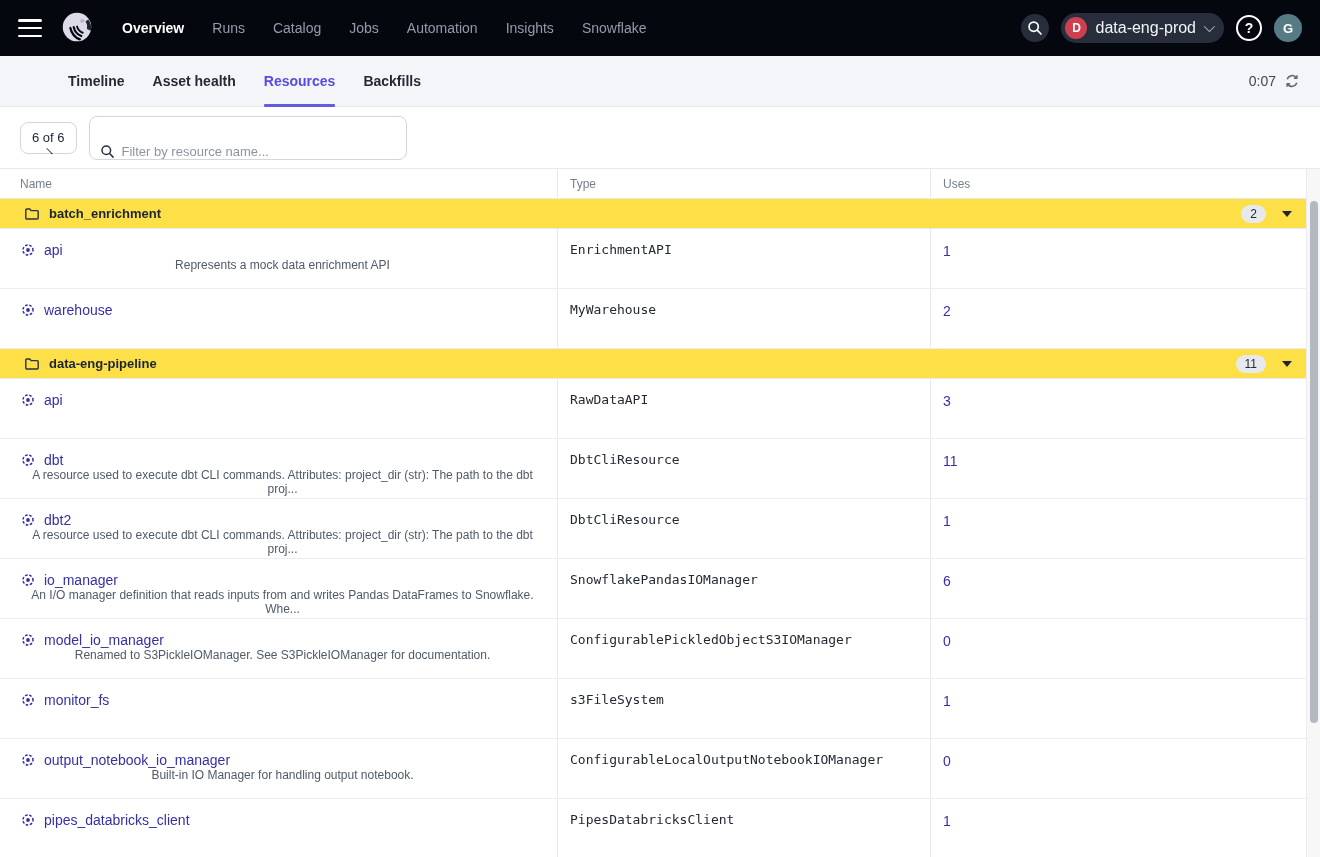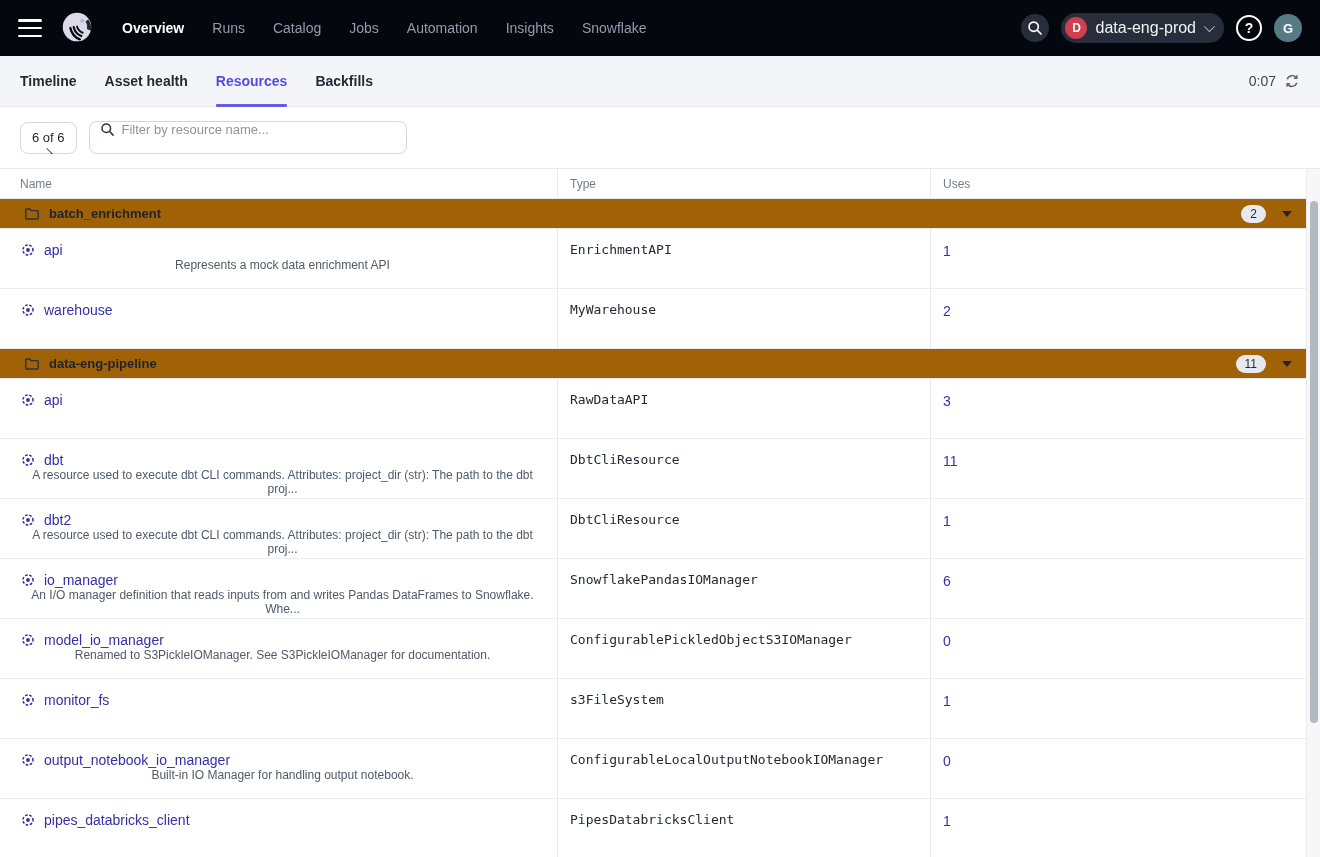--- a/index.html
+++ b/index.html
@@ -29,33 +29,33 @@
   .tab.active { color:#544be0; }
   .tab.active::after { content:""; position:absolute; left:0; right:0; bottom:-1px; height:3px; background:#645ce0; border-radius:1px; }
   .tab-right { margin-left:auto; display:flex; align-items:center; gap:8px; }
   .timer { font-size:14px; color:#3f4651; }
   .refresh { cursor:pointer; display:flex; }
 
   
   .filterbar { height:61px; display:flex; align-items:center; padding:0 20px; gap:12px; background:#fff; }
   .count-btn { height:32px; border:1px solid #d3d6dc; border-radius:8px; background:#fff; display:flex; align-items:center; gap:7px; padding:0 11px; font-size:13px; font-weight:500; color:#1c2430; cursor:pointer;flex-direction:column; }
   .count-btn .chev { border-color:#3c434e; }
-  .search-box { width:318px; height:33px; border:1px solid #d3d6dc; border-radius:8px; background:#fff; display:flex; align-items:flex-start; gap:7px; padding:0 10px; }
+  .search-box { width:318px; height:44px; border:1px solid #d3d6dc; border-radius:8px; background:#fff; display:flex; align-items:flex-end; gap:7px; padding:0 10px; }
   .search-box input { border:none; outline:none; flex:1; font-size:13px; font-family:"Liberation Sans",sans-serif; color:#1c2430; background:transparent; }
   .search-box input::placeholder { color:#8d94a1; }
 
   
   .tablewrap { position:relative; border-top:1px solid #e7e9ed; height:689px; overflow:hidden; }
   .tbody { width:1306px; }
   .thead { display:grid; grid-template-columns:557px 373px 1fr; height:30px; border-bottom:1px solid #e7e9ed; width:1306px; }
   .thead .th { font-size:12px; color:#757e8c; display:flex; align-items:center; padding-left:12px; }
   .thead .th:first-child { padding-left:20px; }
   .thead .th + .th { border-left:1px solid #e7e9ed; }
 
-  .group-row { height:30px; background:#a16207; border-bottom:1px solid #e7e9ed; display:flex; align-items:center; padding:0 14px 0 24px; }
+  .group-row { height:30px; background:#fde047; border-bottom:1px solid #e7e9ed; display:flex; align-items:center; padding:0 14px 0 24px; }
   .group-row .gname { font-size:13px; font-weight:700; color:#1c2430; margin-left:9px; }
   .group-right { margin-left:auto; display:flex; align-items:center; gap:16px; }
   .badge { background:#e7e9ee; border-radius:9px; padding:2px 9px; font-size:12px; font-weight:500; color:#252b35; }
   .caret-down { width:0; height:0; border-left:5px solid transparent; border-right:5px solid transparent; border-top:6px solid #1f252e; cursor:pointer; }
 
   .res-row { display:grid; grid-template-columns:557px 373px 1fr; height:60px; border-bottom:1px solid #ebedf0; width:1306px; }
   .res-row .cell { padding:13px 12px 0 12px; }
   .res-row .cell + .cell { border-left:1px solid #e7e9ed; }
   .namecell { padding-left:20px !important;text-align:center; }
   .nameline { display:flex; align-items:center; gap:8px; }
@@ -106,21 +106,21 @@
       <span class="dcircle">D</span>
       <span class="wsname">data-eng-prod</span>
       <span class="chev"></span>
     </div>
     <div class="helpbtn">?</div>
     <div class="avatar">G</div>
   </div>
 </div>
 
 <div class="tabbar">
-  <div id="tab-items" style="display:flex; align-items:stretch;">
+  <div id="tab-items" style="display:flex; align-items:stretch;margin-left:48px;">
       <div class="tab">Timeline</div>
       <div class="tab">Asset health</div>
       <div class="tab active">Resources</div>
       <div class="tab">Backfills</div>
     </div>
   <div class="tab-right">
     <span class="timer">0:07</span>
     <span class="refresh">
       <svg width="16" height="16" viewBox="0 0 16 16" fill="none" stroke="#5d6670" stroke-width="1.5">
         <path d="M3.2 6.2 a5.2 5.2 0 0 1 9.3-1.2"></path>

